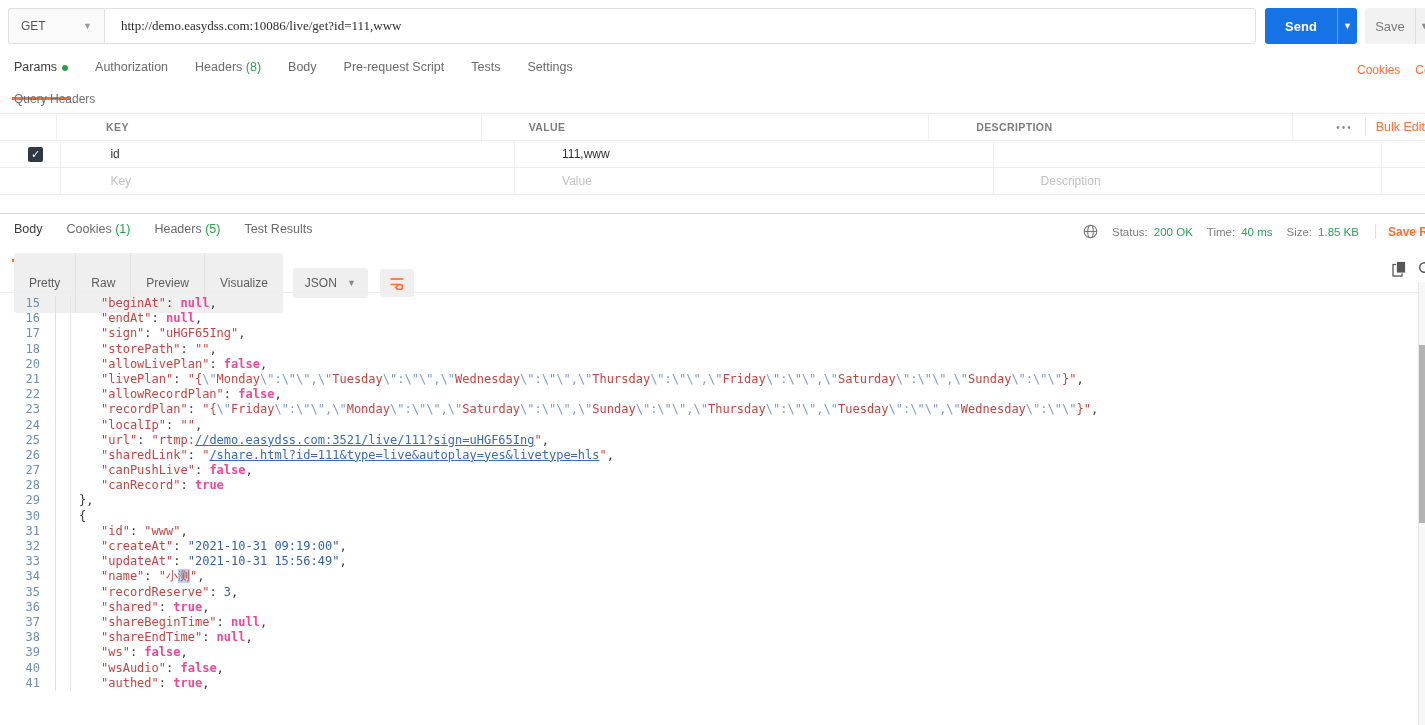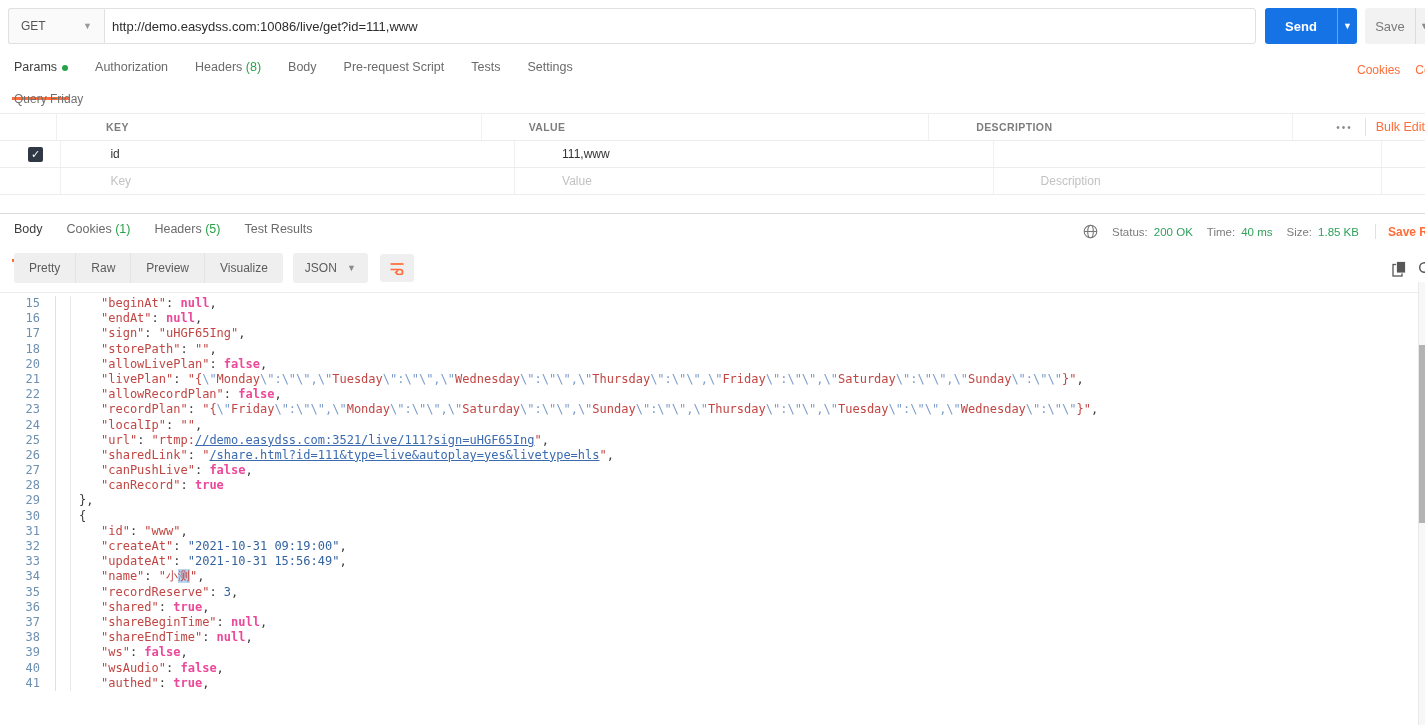--- a/index.html
+++ b/index.html
@@ -10,22 +10,22 @@
   }
   
   .url-row { position:absolute; top:8px; left:8px; display:flex; align-items:stretch; height:36px; }
   .method-select {
     width:96px; background:#fafafa; border:1px solid #e0e0e0; border-right:none;
     display:flex; align-items:center; padding:0 12px; color:#555; font-size:12px; cursor:pointer;
     justify-content:space-between; border-radius:3px 0 0 3px;
   }
   .method-select .caret { color:#9a9a9a; font-size:9px; }
   .url-input {
-    width:1152px; border:1px solid #e0e0e0; padding:0 7px; font-size:13px; color:#2d2d2d;
-    font-family:Liberation Sans, sans-serif; outline:none; background:#fff; border-radius:0 3px 3px 0;
+    width:1152px; border:1px solid #e0e0e0; padding:0 16px; font-size:13px; color:#2d2d2d;
+    font-family:Liberation Serif, serif; outline:none; background:#fff; border-radius:0 3px 3px 0;
   }
   .send-btn { margin-left:9px; display:flex; border-radius:3px; overflow:hidden; cursor:pointer; }
   .send-main {
     width:72px; background:#1673e6; color:#fff; font-weight:bold; font-size:13px;
     display:flex; align-items:center; justify-content:center;
   }
   .send-caret {
     width:20px; background:#1673e6; color:#fff; border-left:1px solid rgba(255,255,255,.35);
     display:flex; align-items:center; justify-content:center; font-size:9px;
   }
@@ -73,21 +73,21 @@
   .resp-meta { position:absolute; top:224px; left:1083px; display:flex; align-items:center; gap:6px; font-size:11.5px; color:#7d7d7d; white-space:nowrap; }
   .resp-meta .lab { margin-left:8px; }
   .resp-meta .val { color:#2fa15b; }
   .meta-divider { width:1px; height:15px; background:#e0e0e0; margin:0 6px 0 10px; }
   .save-response { color:#ff6c37; font-weight:bold; font-size:12px; cursor:pointer; }
   .globe { cursor:pointer; display:flex; align-items:center; }
   
   .view-bar { position:absolute; top:253px; left:14px; display:flex; align-items:center; }
   .seg { display:flex; background:#efefef; border-radius:3px; overflow:hidden; }
   .seg-btn {
-    padding:8px 15px; font-size:12px; color:#5c5c5c; cursor:pointer; border-right:1px solid #e4e4e4;
+    padding:23px 15px; font-size:12px; color:#5c5c5c; cursor:pointer; border-right:1px solid #e4e4e4;
   }
   .seg-btn:last-child { border-right:none; }
   .json-dd {
     margin-left:10px; background:#efefef; border-radius:3px; padding:8px 12px; font-size:12px;
     color:#5c5c5c; display:flex; align-items:center; gap:10px; cursor:pointer;
   }
   .json-dd .caret { font-size:9px; color:#8a8a8a; }
   .wrap-btn { margin-left:12px; background:#efefef; border-radius:3px; padding:7px 9px; cursor:pointer; display:flex; align-items:center; }
   .resp-icons { position:absolute; top:261px; left:1392px; display:flex; gap:11px; align-items:center; }
   .resp-icons svg { cursor:pointer; }
@@ -151,21 +151,21 @@
   </div>
   <div class="tab">
     <span>Settings</span>
   </div>
 </div>
 <div class="top-links">
   <span>Cookies</span>
   <span>Code</span>
 </div>
 
-<div class="qp-label">Query Friday</div>
+<div class="qp-label">Query Headers</div>
 
 <div class="param-table">
   <div class="p-row">
     <div class="c-select"></div>
     <div class="c-key hdr">KEY</div>
     <div class="c-val hdr">VALUE</div>
     <div class="c-desc hdr">DESCRIPTION</div>
     <div class="c-act">
       <span class="more-dots">•••</span>
       <span class="act-divider"></span>

